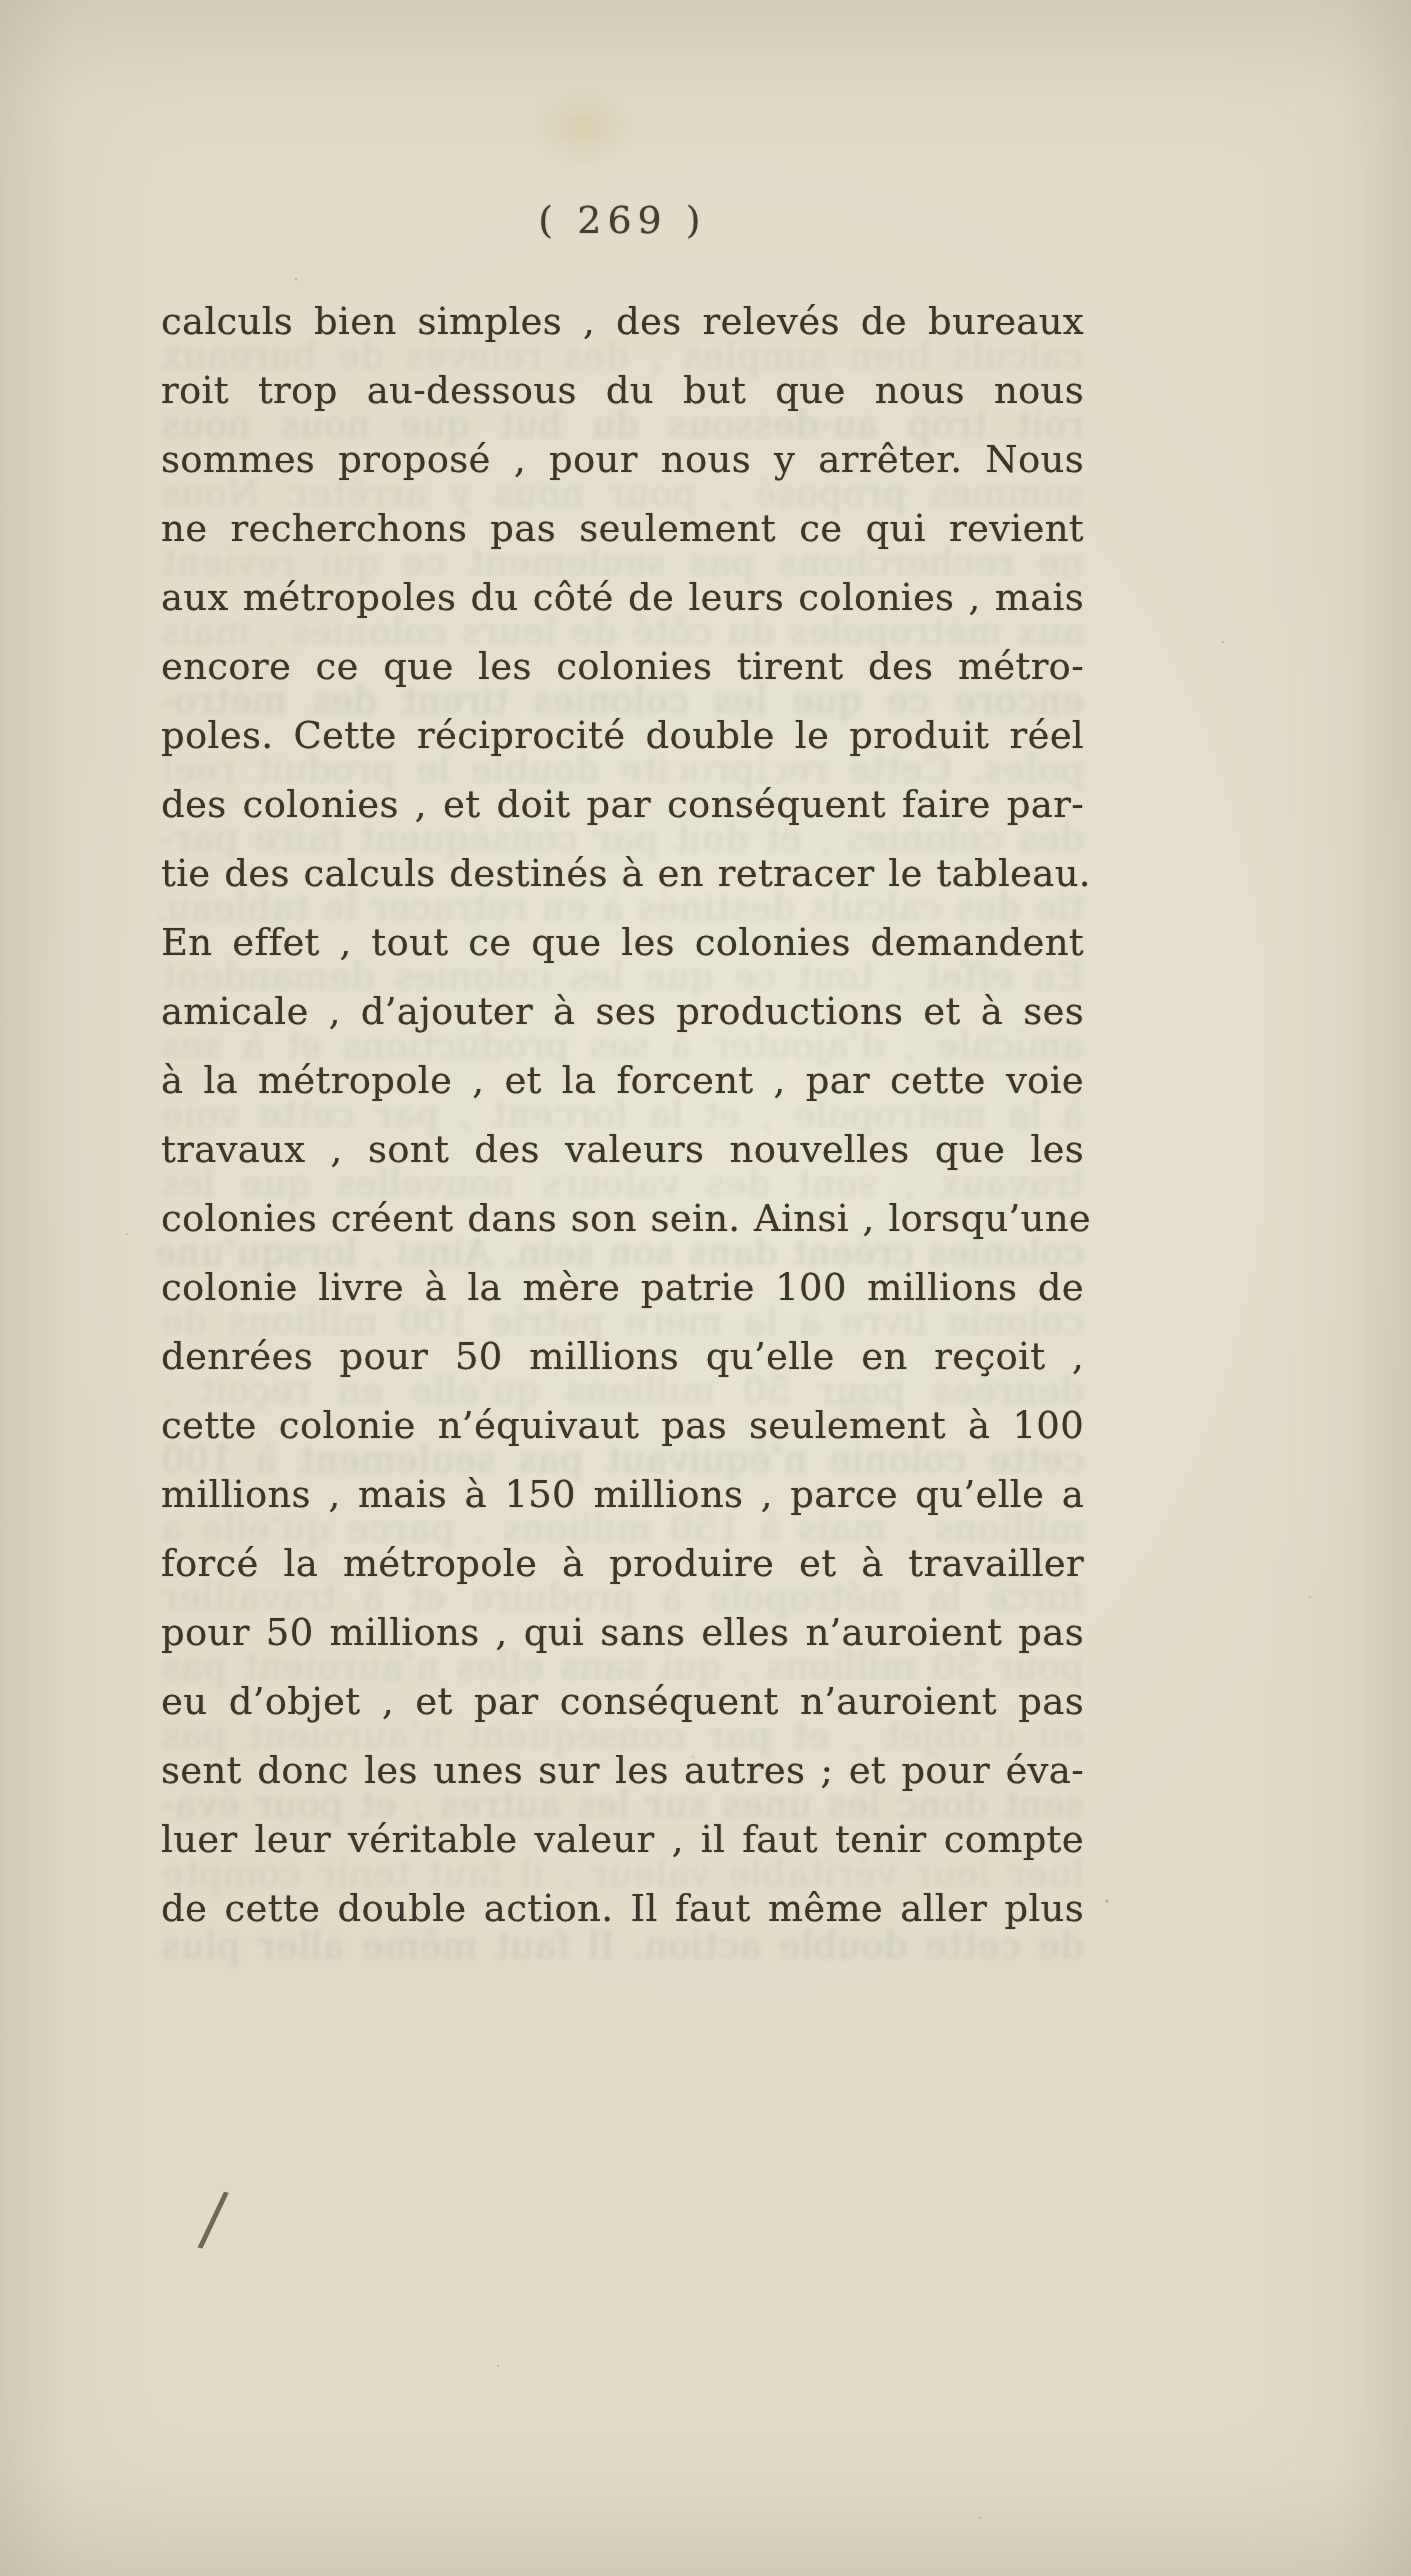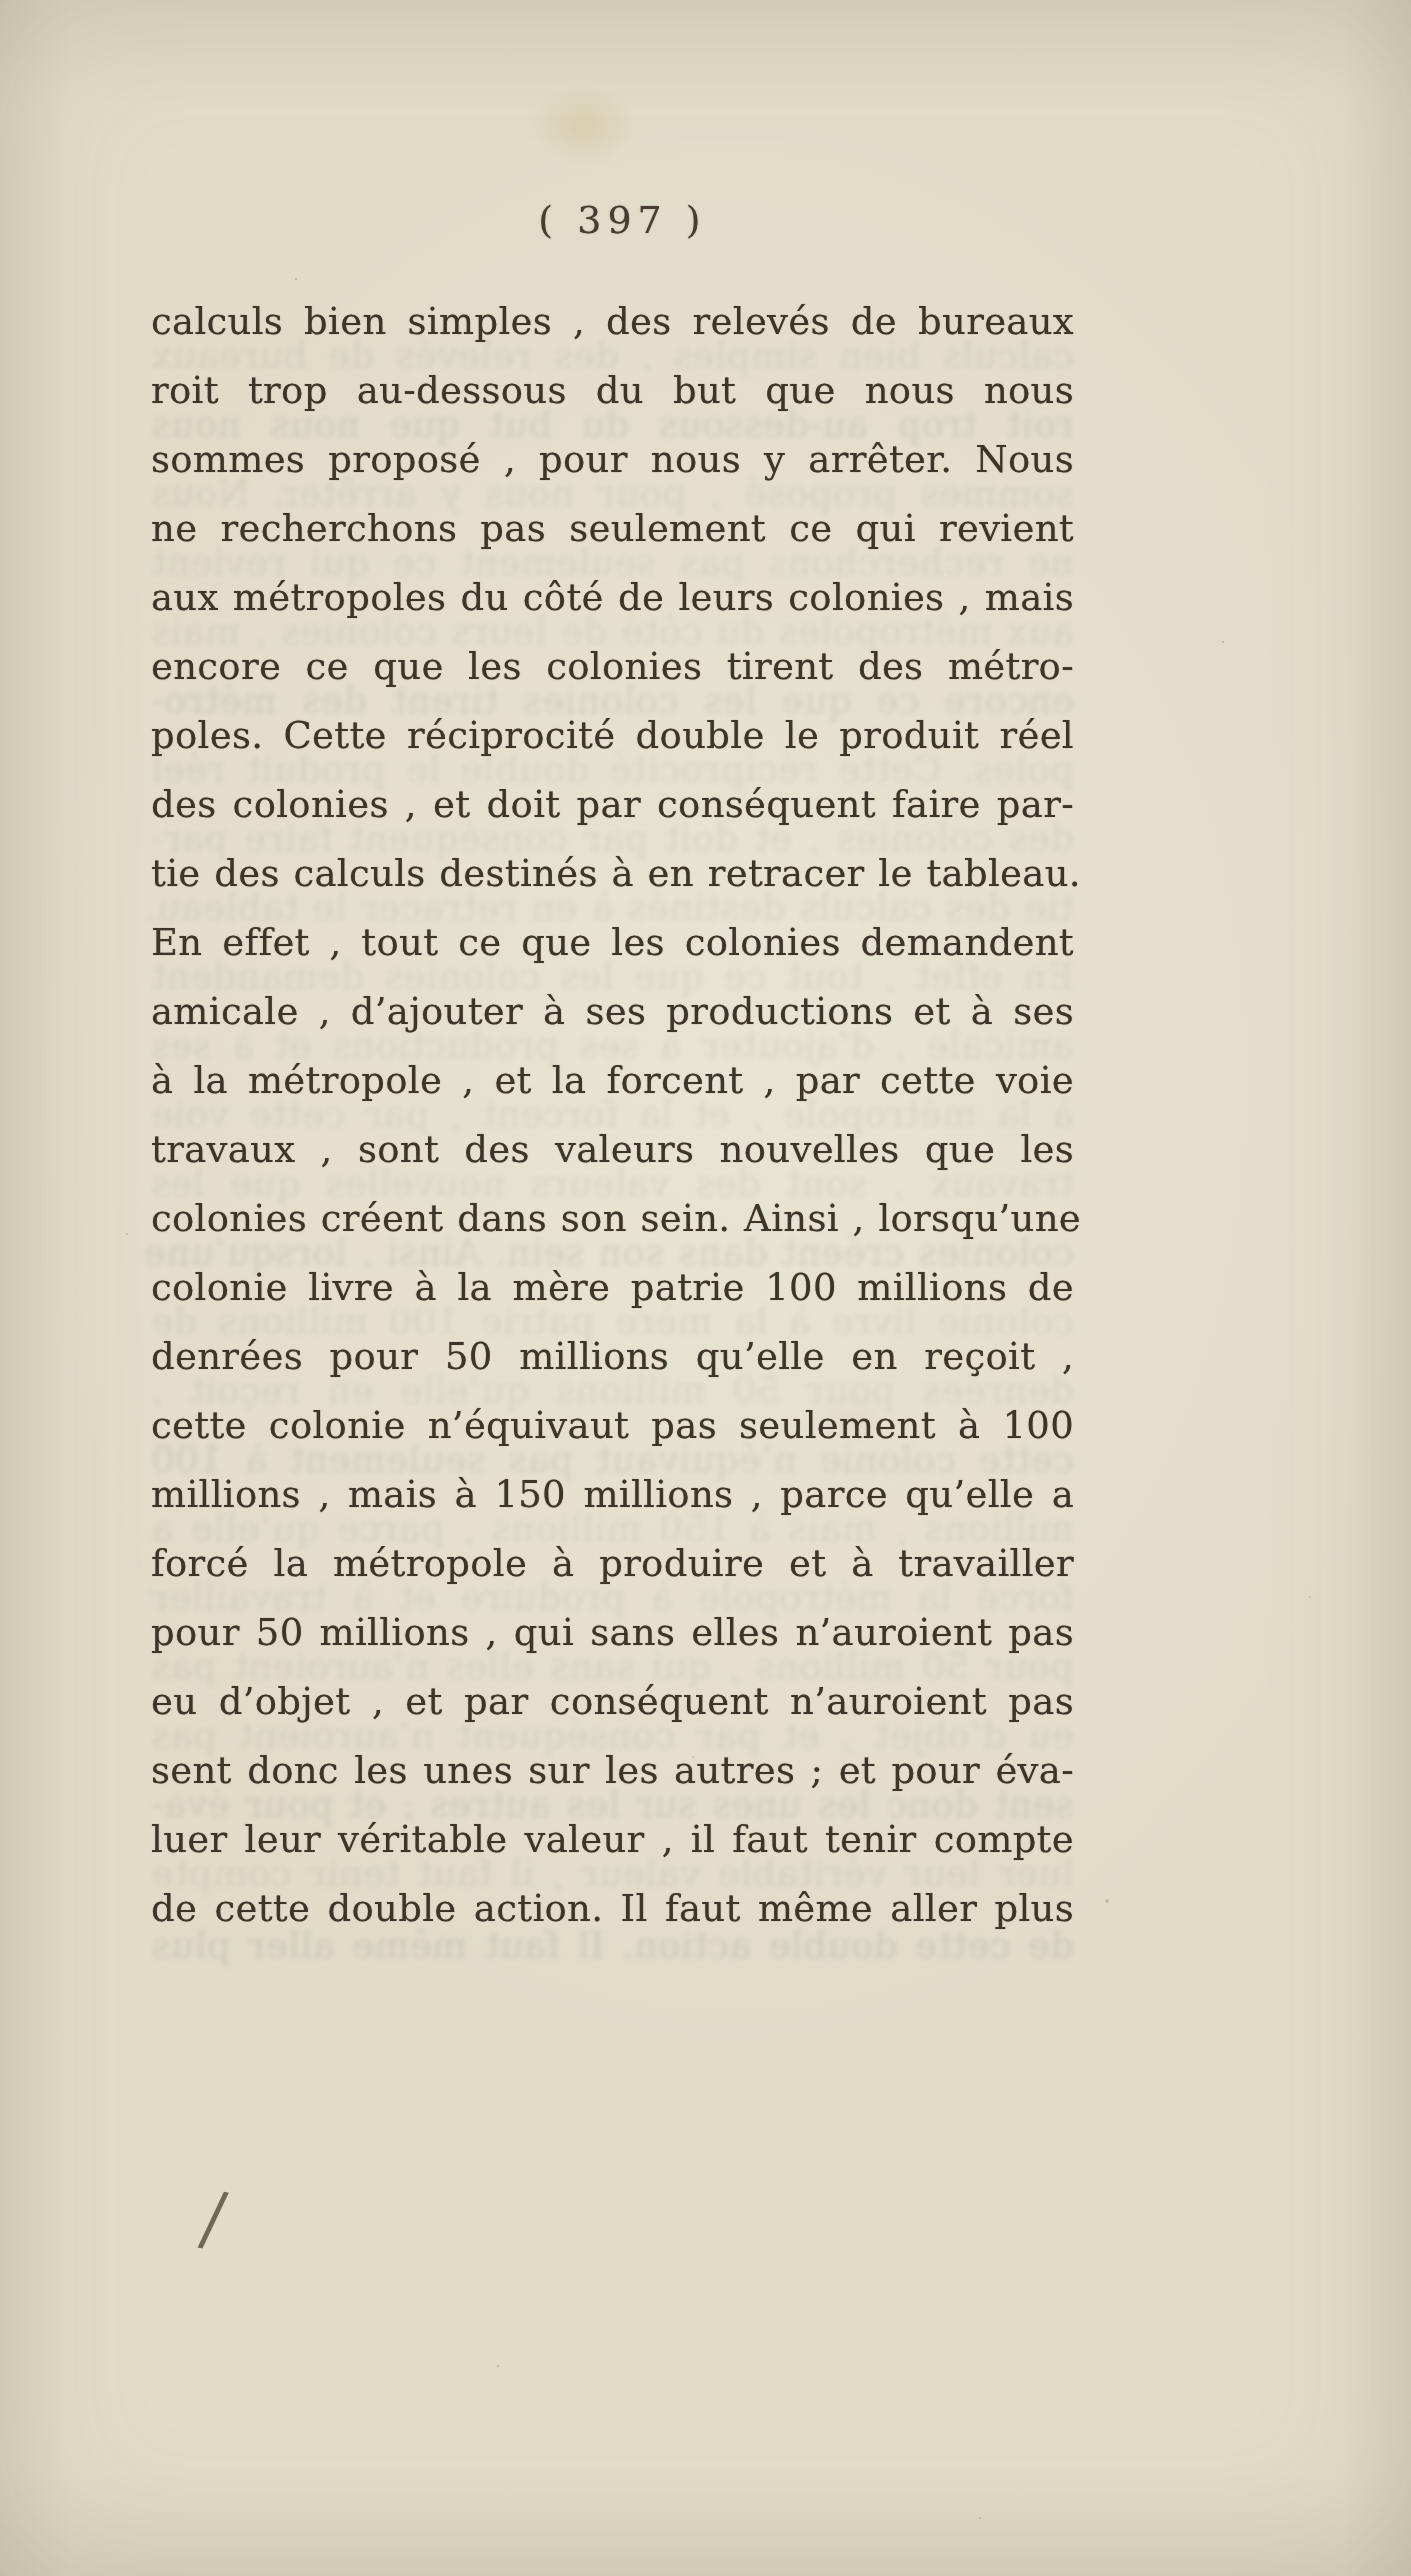--- a/index.html
+++ b/index.html
@@ -45,21 +45,21 @@
     width: 211px;
     text-align: center;
     font-size: 38px;
     letter-spacing: 6px;
     color: #463c2f;
     text-shadow: 0 0 1.3px rgba(70,60,47,0.55);
     white-space: nowrap;
   }
   .text-block {
     position: absolute;
-    left: 151px;
+    left: 161px;
     top: 287px;
     width: 923px;
   }
   .line {
     position: relative;
     height: 69px;
     line-height: 69px;
     font-size: 37px;
     color: var(--ink);
     text-align: justify;
@@ -100,21 +100,21 @@
     color: rgba(82,70,52,0.78);
     font-family: "DejaVu Serif", serif;
   }
 </style>
 </head>
 <body>
 
 <div class="page" style="--paper: #e1dcc8; --ink: #3e352a;">
   <div class="specks"></div>
 
-  <div class="page-number">( 397 )</div>
+  <div class="page-number">( 269 )</div>
 
   <div class="text-block">
     <div class="line">calculs bien simples , des relevés de bureaux<div class="ghost">calculs bien simples , des relevés de bureaux</div></div>
     <div class="line">roit trop au-dessous du but que nous nous<div class="ghost">roit trop au-dessous du but que nous nous</div></div>
     <div class="line">sommes proposé , pour nous y arrêter. Nous<div class="ghost">sommes proposé , pour nous y arrêter. Nous</div></div>
     <div class="line">ne recherchons pas seulement ce qui revient<div class="ghost">ne recherchons pas seulement ce qui revient</div></div>
     <div class="line">aux métropoles du côté de leurs colonies , mais<div class="ghost">aux métropoles du côté de leurs colonies , mais</div></div>
     <div class="line">encore ce que les colonies tirent des métro-<div class="ghost">encore ce que les colonies tirent des métro-</div></div>
     <div class="line">poles. Cette réciprocité double le produit réel<div class="ghost">poles. Cette réciprocité double le produit réel</div></div>
     <div class="line">des colonies , et doit par conséquent faire par-<div class="ghost">des colonies , et doit par conséquent faire par-</div></div>

